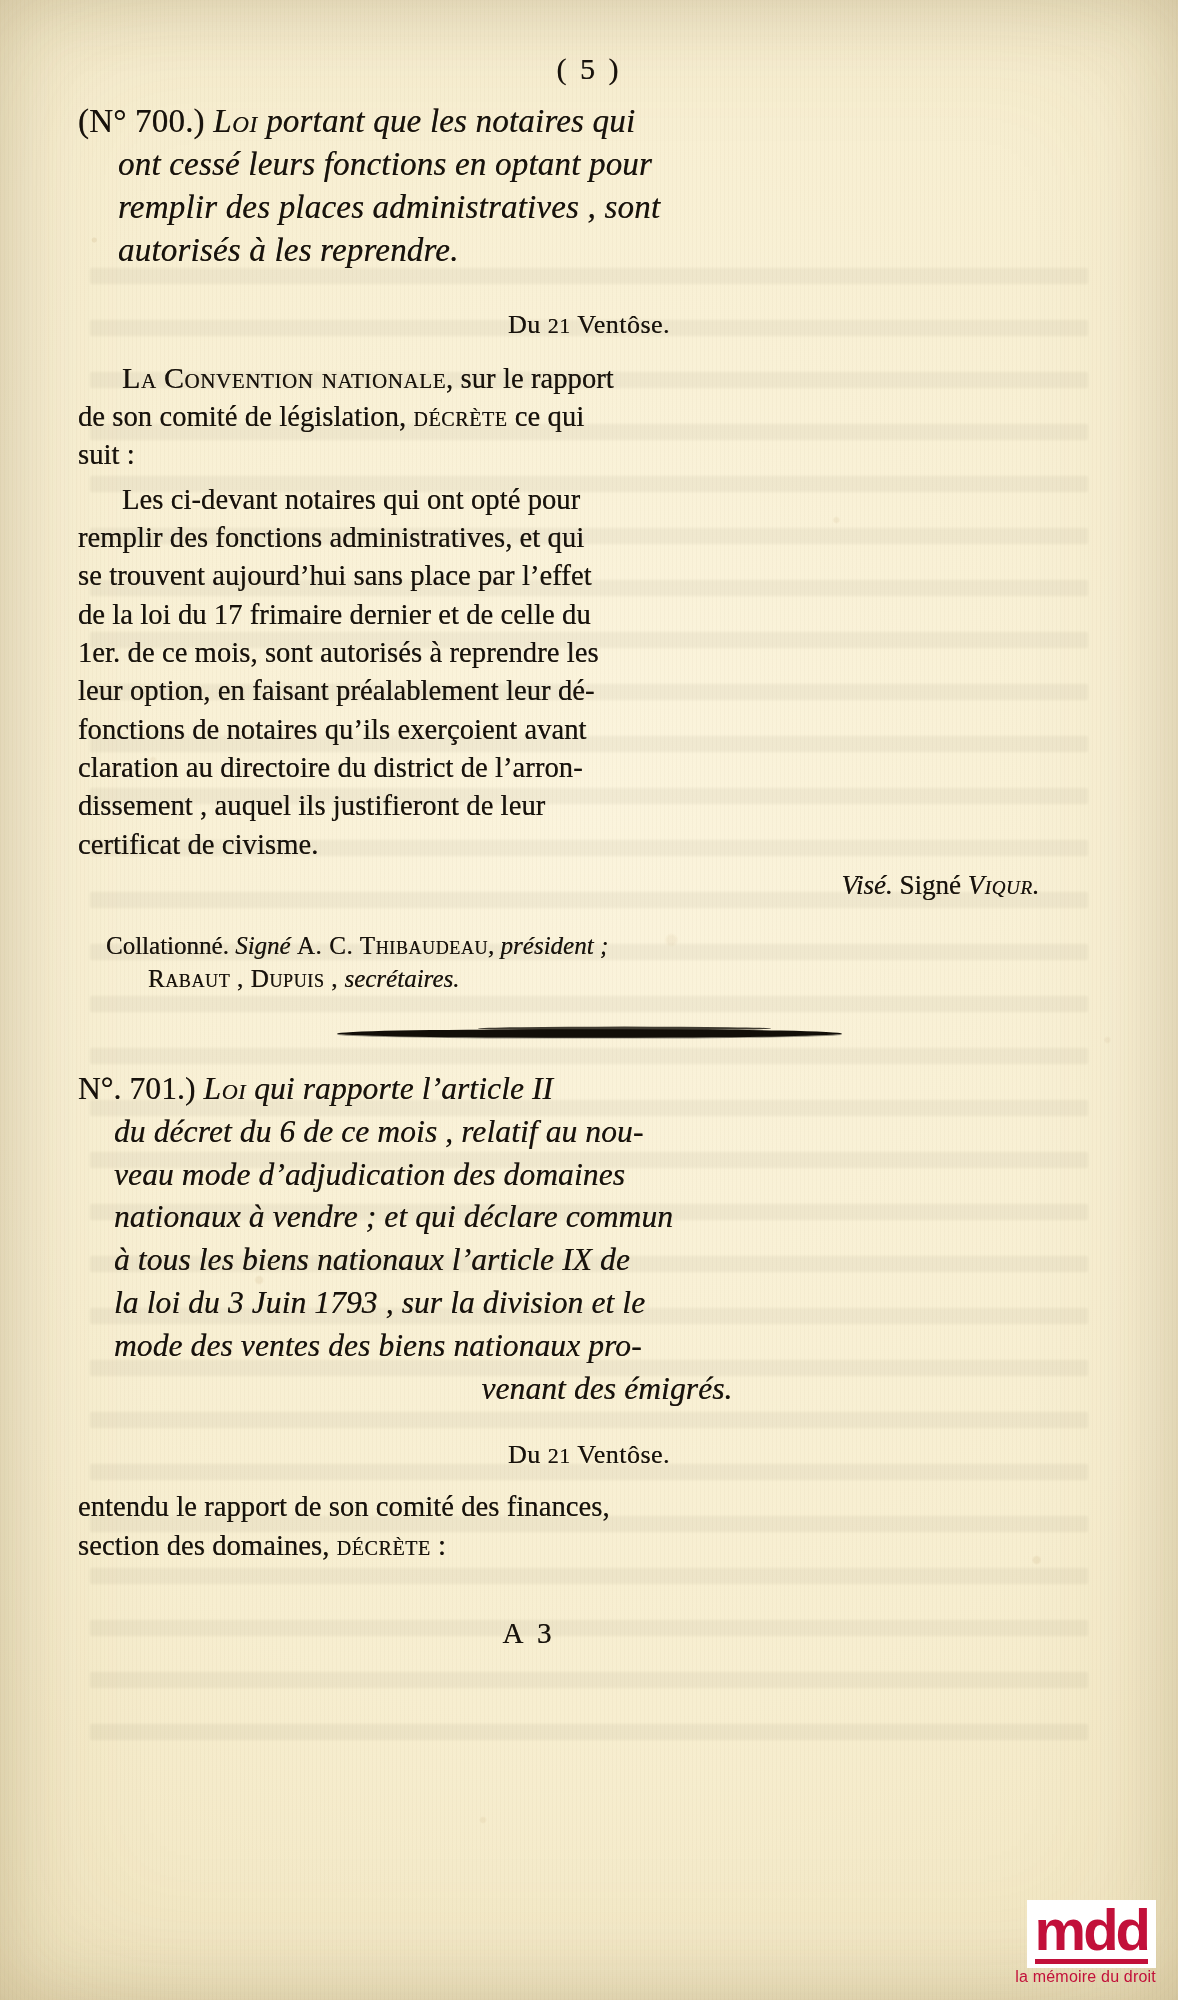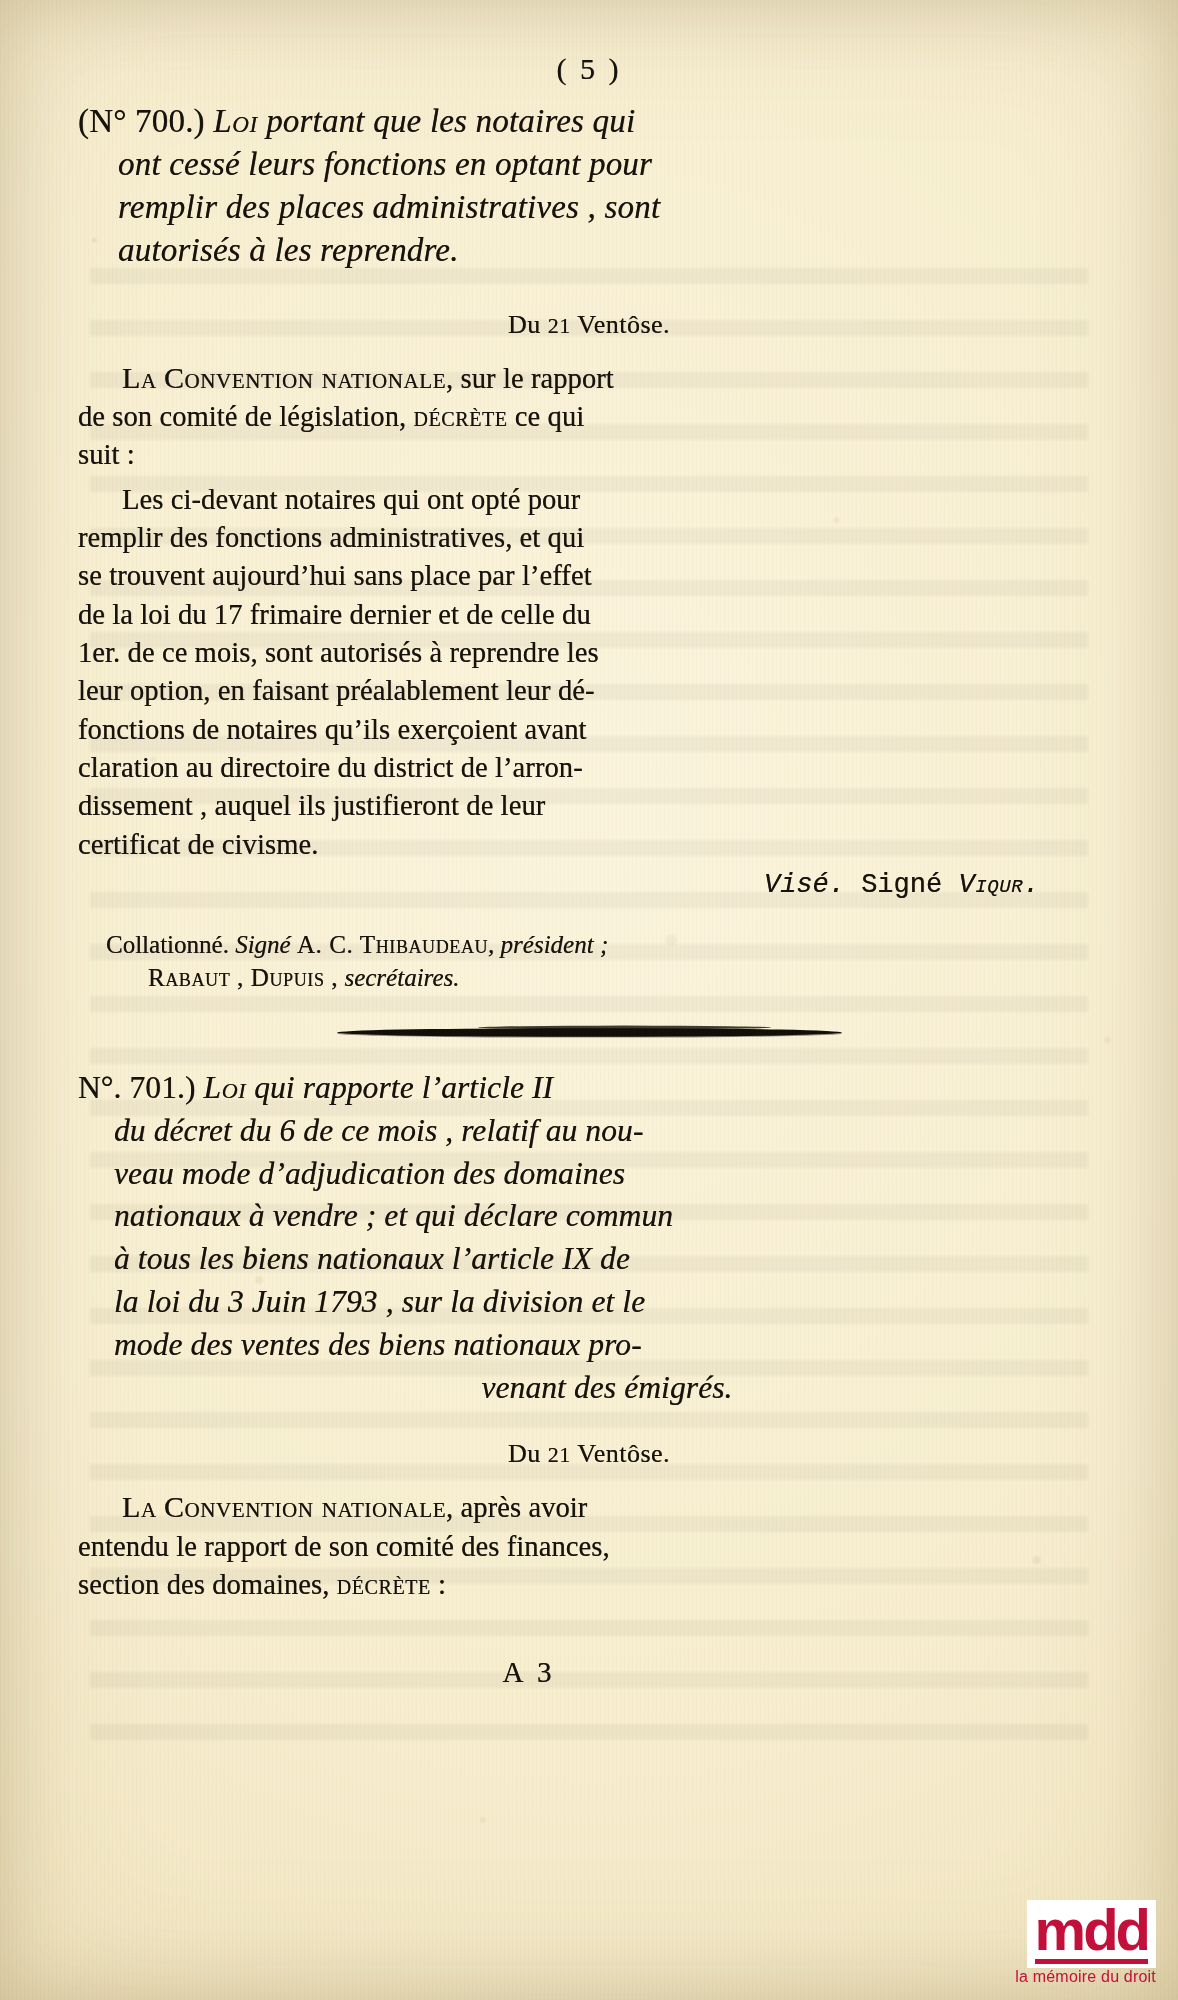--- a/index.html
+++ b/index.html
@@ -120,21 +120,20 @@
     letter-spacing: .6px;
   }
   .scbig { font-size: 30px; margin-top: 18px; }
 
   
   .visa {
     text-align: right;
     font-size: 27px;
     margin-top: 6px;
     padding-right: 60px;
-    font-family: Liberation Mono, monospace;
   }
   .visa i { font-style: italic; }
   .collation {
     font-size: 25px;
     line-height: 1.32;
     margin-top: 28px;
     padding-left: 28px;
   }
   .collation .ln2 { padding-left: 42px; display: block; }
   .collation i { font-style: italic; }
@@ -367,26 +366,20 @@
     </div>
 
     <div class="date-line inky" style="margin-top:30px;">
       <span>Du</span>
       <span class="num">21</span>
       <span>Ventôse.</span>
     </div>
 
     <div class="body-para inky">
       <div class="body-line">
-        <span>
-          <span class="ind"></span><span class="sc scbig">La</span>
-          <span class="sc scbig">Convention nationale</span><span>, après avoir</span>
-        </span>
-      </div>
-      <div class="body-line">
           <span>entendu le rapport de son comité des finances,</span>
         </div>
       <div class="body-line last">
         <span>
           <span>section des domaines, </span><span class="sc">décrète</span><span> :</span>
         </span>
       </div>
     </div>
 
     <div class="sig-mark inky">A 3</div>

